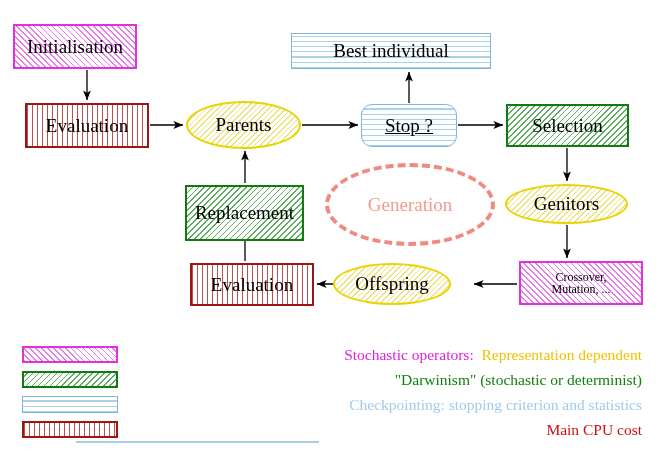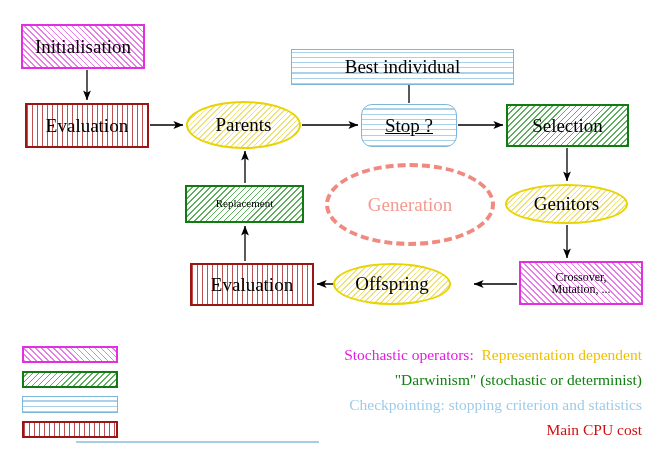--- a/index.html
+++ b/index.html
@@ -163,30 +163,30 @@
         <path d="M 245,261 L 245,226" marker-end="url(#ah)"></path>
         <path d="M 245,183 L 245,151" marker-end="url(#ah)"></path>
       </g>
   </svg>
 
   <div id="generation-ellipse" style="left: 325px; top: 163px; width: 170px; height: 83px; font-size: 19px; color: rgb(244, 154, 144); border-color: rgb(240, 138, 128);">
     <span class="lbl">Generation</span>
   </div>
 
   <div id="node-layer">
-      <div class="node fill-magenta shape-rect" style="left: 21px; top: 24px; width: 124px; height: 45px; font-size: 19px;"><span class="lbl">Initialisation</span></div>
+      <div class="node fill-magenta shape-rect" style="left: 13px; top: 24px; width: 124px; height: 45px; font-size: 19px;"><span class="lbl">Initialisation</span></div>
       <div class="node fill-red shape-rect" style="left: 25px; top: 103px; width: 124px; height: 45px; font-size: 19px;"><span class="lbl">Evaluation</span></div>
       <div class="node fill-yellow shape-ellipse" style="left: 186px; top: 101px; width: 115px; height: 48px; font-size: 19px;"><span class="lbl">Parents</span></div>
-      <div class="node fill-blue shape-rect" style="left: 291px; top: 33px; width: 223px; height: 36px; font-size: 19px; margin-top: 16px;"><span class="lbl">Best individual</span></div>
+      <div class="node fill-blue shape-rect" style="left: 291px; top: 33px; width: 200px; height: 36px; font-size: 19px;"><span class="lbl">Best individual</span></div>
       <div class="node fill-blue shape-round" style="left: 361px; top: 104px; width: 96px; height: 43px; font-size: 19px; text-decoration: underline;"><span class="lbl">Stop ?</span></div>
       <div class="node fill-green shape-rect" style="left: 506px; top: 104px; width: 123px; height: 43px; font-size: 19px;"><span class="lbl">Selection</span></div>
       <div class="node fill-yellow shape-ellipse" style="left: 505px; top: 184px; width: 123px; height: 40px; font-size: 19px; text-align: center;"><span class="lbl">Genitors</span></div>
       <div class="node fill-magenta shape-rect" style="left: 519px; top: 261px; width: 124px; height: 44px; font-size: 12px;"><span class="lbl">Crossover,
 Mutation, ...</span></div>
-      <div class="node fill-green shape-rect" style="left: 185px; top: 185px; width: 119px; height: 38px; font-size: 11px;"><span class="lbl">Replacement</span></div>
+      <div class="node fill-green shape-rect" style="left: 185px; top: 185px; width: 119px; height: 56px; font-size: 19px;"><span class="lbl">Replacement</span></div>
       <div class="node fill-red shape-rect" style="left: 190px; top: 263px; width: 124px; height: 43px; font-size: 19px;"><span class="lbl">Evaluation</span></div>
       <div class="node fill-yellow shape-ellipse" style="left: 333px; top: 263px; width: 118px; height: 42px; font-size: 19px;"><span class="lbl">Offspring</span></div>
     </div>
 
   <div id="legend">
       <div class="legend-row">
         <div class="legend-swatch fill-magenta"></div>
         <div class="legend-text"><span class="lt-magenta">Stochastic operators:</span><span class="lt-gold">  Representation dependent</span></div>
       </div>
       <div class="legend-row">

